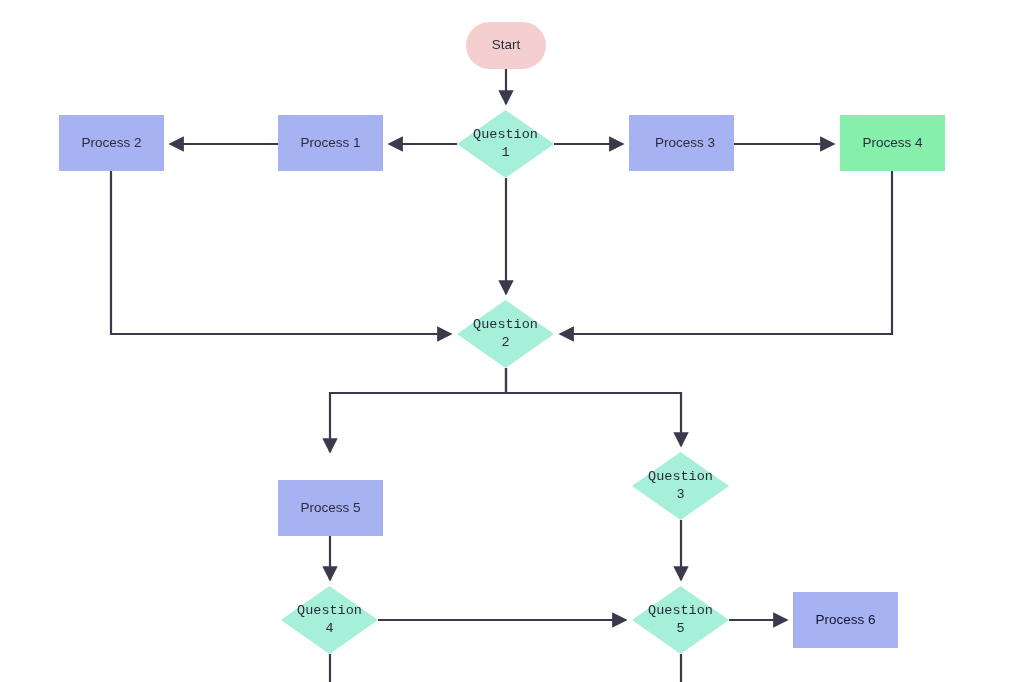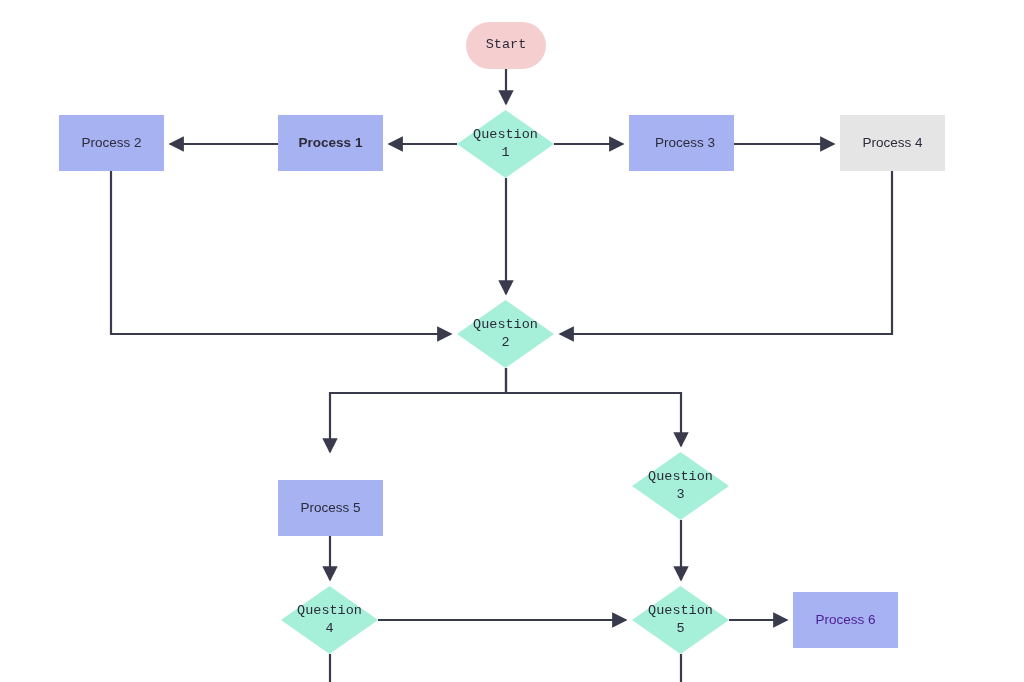--- a/index.html
+++ b/index.html
@@ -32,21 +32,20 @@
     justify-content: center;
     text-align: center;
     color: #2b2b3a;
     font-size: 13.5px;
     line-height: 1.35;
     z-index: 3;
   }
   .node-start {
     background: #f5cfd0;
     border-radius: 28px;
-    font-family: Liberation Mono, monospace;
   }
   .node-process {
     background: #a7b2f2;
     text-align: center;
   }
   .node-decision {
     background: transparent;
     font-family: Liberation Mono, monospace;
   }
   .node-decision .diamond-shape {
@@ -105,29 +104,29 @@
   <div id="node-layer">
       <div class="node node-start" style="left: 466px; top: 22px; width: 80px; height: 47px; background: rgb(245, 207, 208);">
         <span class="label" style="color: rgb(43, 43, 58);">Start</span>
       </div>
       <div class="node node-decision" style="left: 457px; top: 110px; width: 97px; height: 68px;">
         <div class="diamond-shape" style="background: rgb(166, 239, 217);"></div>
         <span class="label" style="color: rgb(43, 43, 58);">Question
 1</span>
       </div>
       <div class="node node-process" style="left: 278px; top: 115px; width: 105px; height: 56px; background: rgb(167, 178, 242);">
-        <span class="label" style="color: rgb(43, 43, 58); font-weight: bold;">Process 1</span>
+        <span class="label" style="color: rgb(43, 43, 58);">Process 1</span>
       </div>
       <div class="node node-process" style="left: 59px; top: 115px; width: 105px; height: 56px; background: rgb(167, 178, 242);">
         <span class="label" style="color: rgb(43, 43, 58);">Process 2</span>
       </div>
       <div class="node node-process" style="left: 629px; top: 115px; width: 105px; height: 56px; background: rgb(167, 178, 242); padding-left: 7px;">
         <span class="label" style="color: rgb(43, 43, 58);">Process 3</span>
       </div>
-      <div class="node node-process" style="left: 840px; top: 115px; width: 105px; height: 56px; background: #e5e5e5;">
+      <div class="node node-process" style="left: 840px; top: 115px; width: 105px; height: 56px; background: #86efac;">
         <span class="label" style="color: rgb(43, 43, 58);">Process 4</span>
       </div>
       <div class="node node-decision" style="left: 457px; top: 300px; width: 97px; height: 68px;">
         <div class="diamond-shape" style="background: rgb(166, 239, 217);"></div>
         <span class="label" style="color: rgb(43, 43, 58);">Question
 2</span>
       </div>
       <div class="node node-process" style="left: 278px; top: 480px; width: 105px; height: 56px; background: rgb(167, 178, 242);">
         <span class="label" style="color: rgb(43, 43, 58);">Process 5</span>
       </div>
@@ -140,17 +139,17 @@
         <div class="diamond-shape" style="background: rgb(166, 239, 217);"></div>
         <span class="label" style="color: rgb(43, 43, 58);">Question
 4</span>
       </div>
       <div class="node node-decision" style="left: 632px; top: 586px; width: 97px; height: 68px;">
         <div class="diamond-shape" style="background: rgb(166, 239, 217);"></div>
         <span class="label" style="color: rgb(43, 43, 58);">Question
 5</span>
       </div>
       <div class="node node-process" style="left: 793px; top: 592px; width: 105px; height: 56px; background: rgb(167, 178, 242);">
-        <span class="label" style="color: #4c1d95;">Process 6</span>
+        <span class="label" style="color: #0f172a;">Process 6</span>
       </div>
     </div>
 
 </div>
 
 </body></html>

